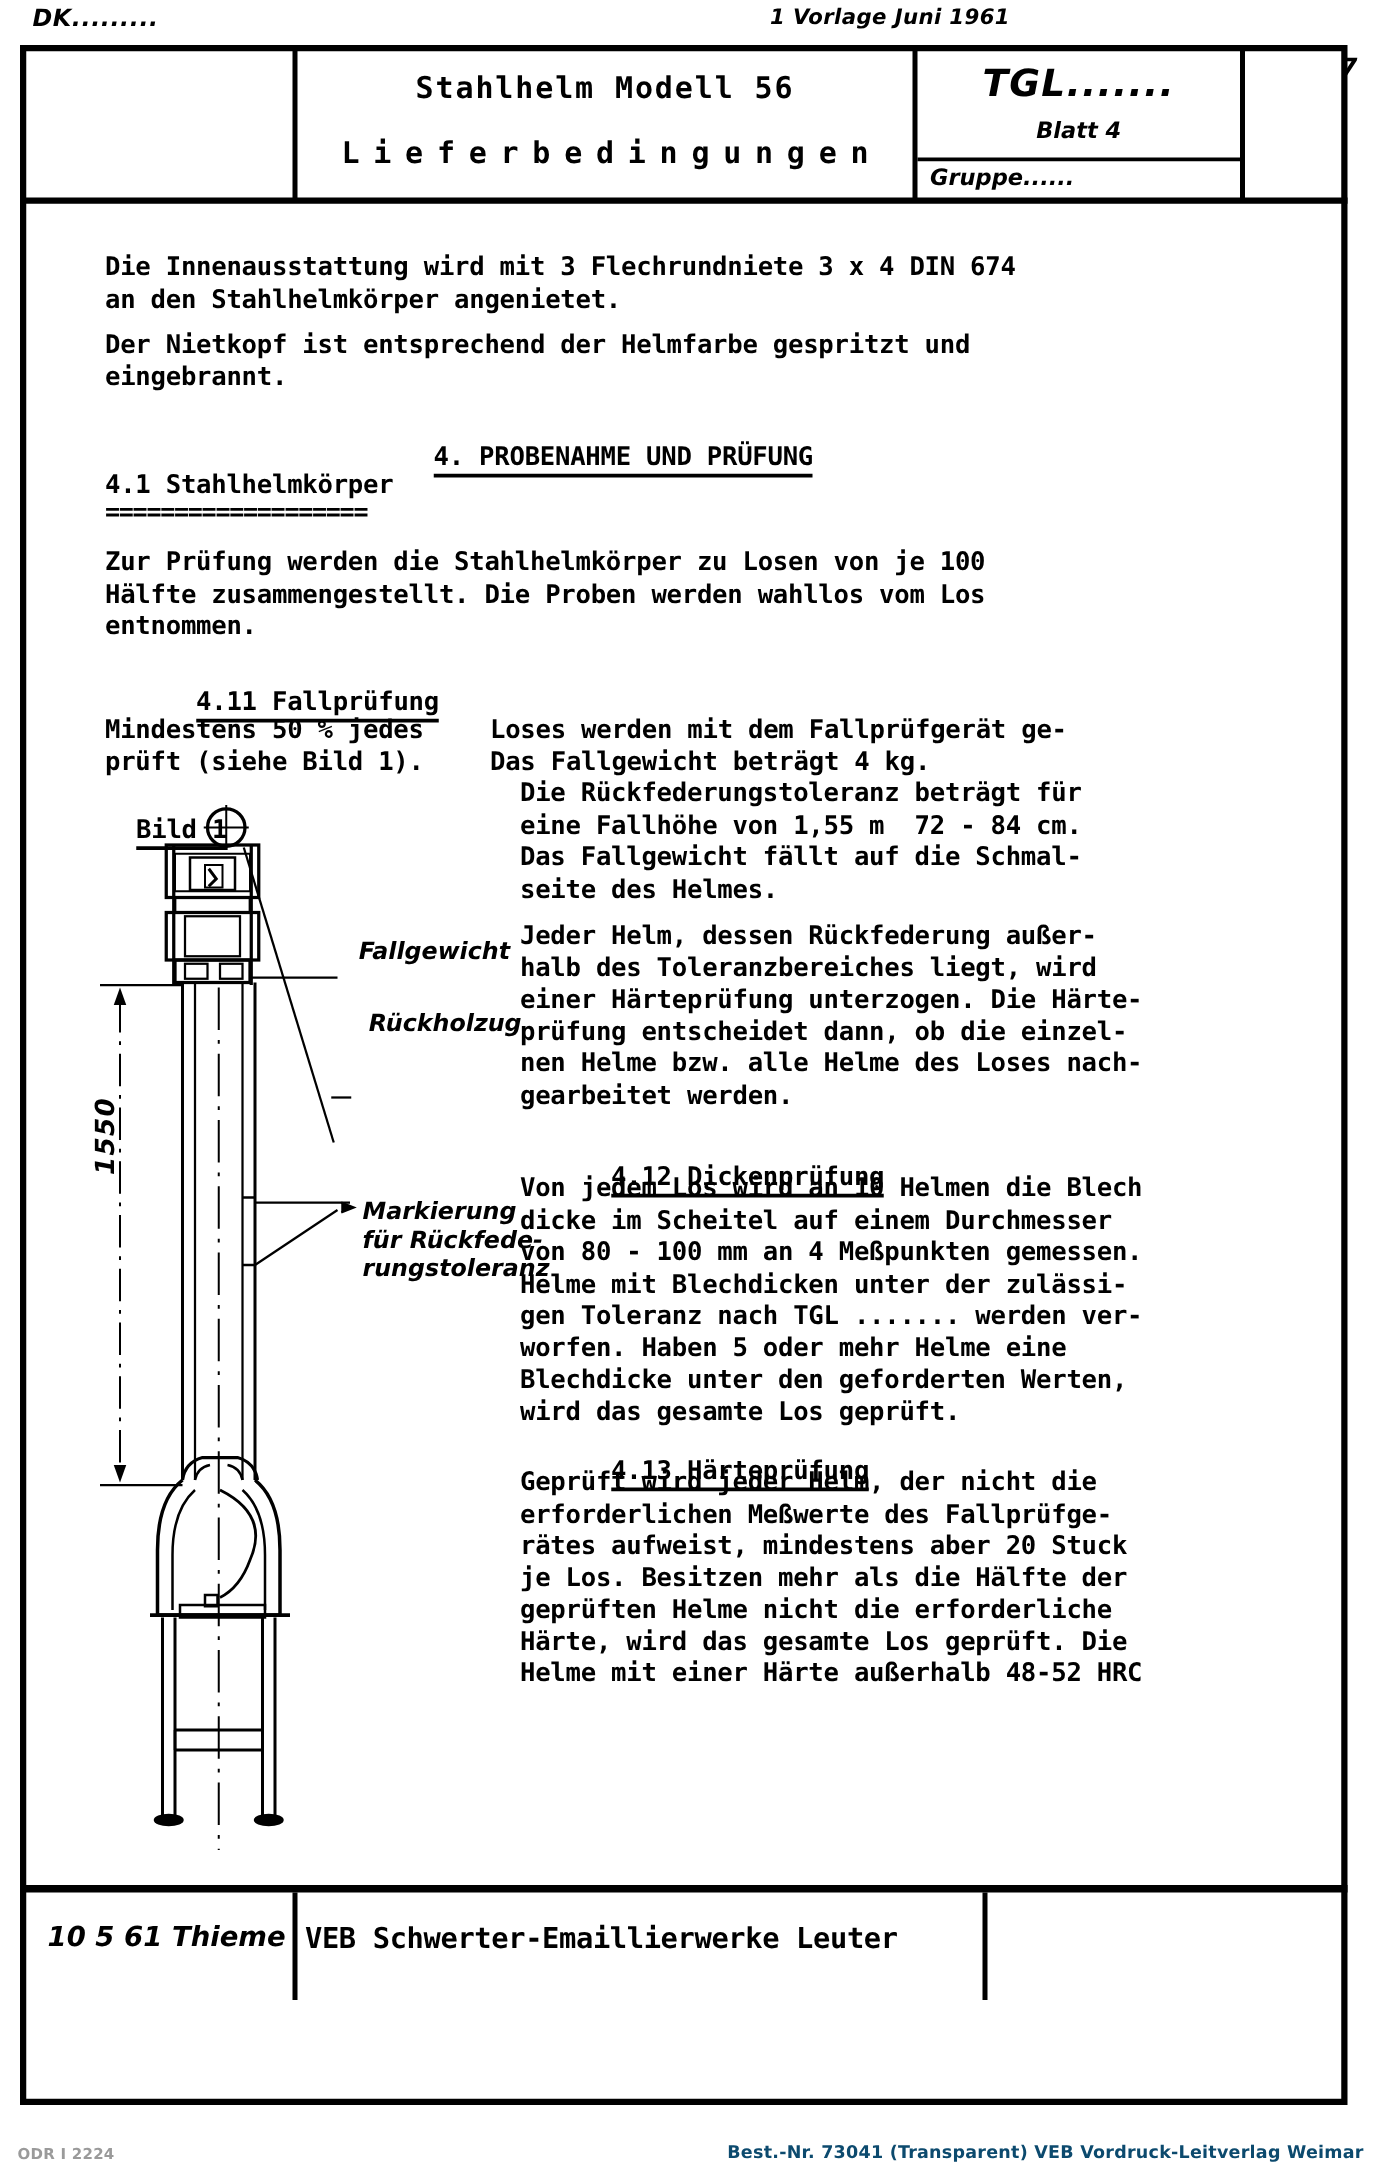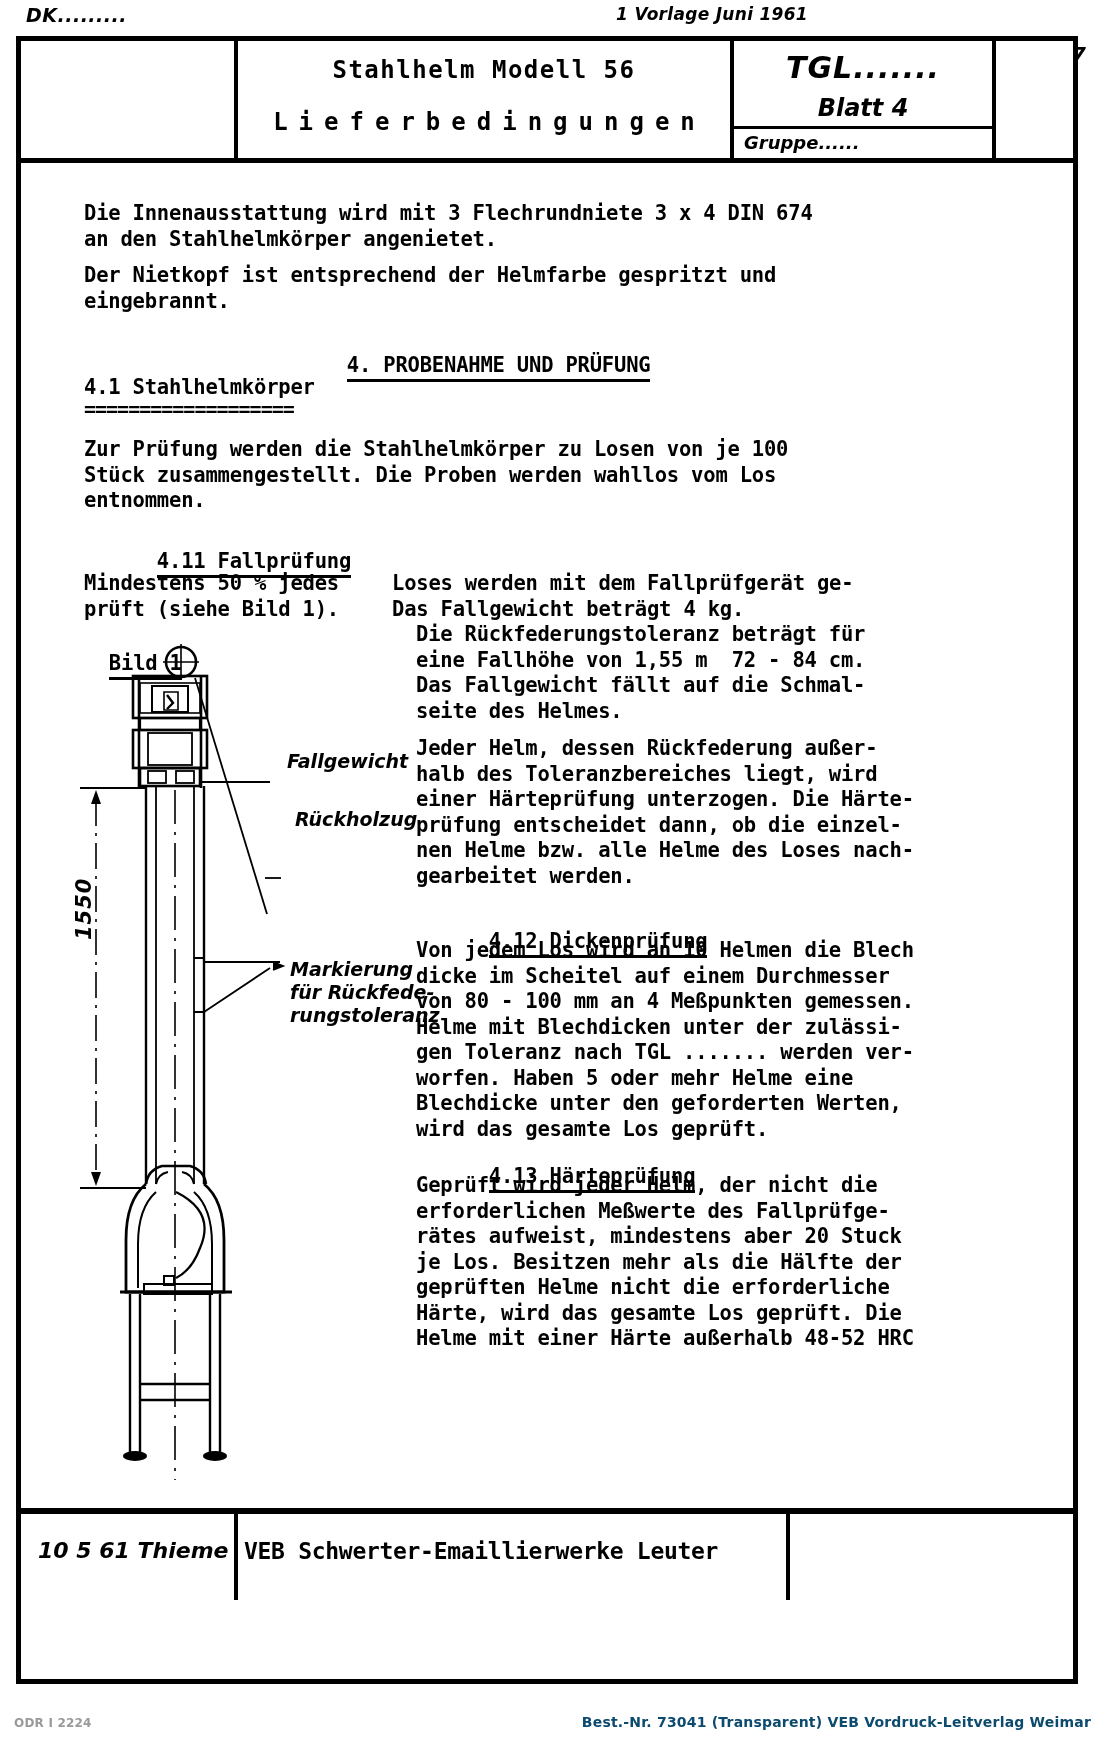--- a/index.html
+++ b/index.html
@@ -33,21 +33,21 @@
   .t-model{position:absolute;left:0;right:0;top:20px;text-align:center;
       font-family:"DejaVu Sans Mono","Liberation Mono",monospace;
       font-weight:bold;font-size:24px;letter-spacing:1.5px;}
   .t-lief{position:absolute;left:0;right:0;top:72px;text-align:center;
       font-family:"DejaVu Sans Mono","Liberation Mono",monospace;
       font-weight:bold;font-size:24px;letter-spacing:11px;text-indent:11px;}
   .t-tgl{position:absolute;left:0;right:0;top:14px;text-align:center;
       font-family:"DejaVu Sans","Liberation Sans",sans-serif;font-style:italic;font-weight:bold;
       font-size:30px;letter-spacing:1px;}
   .t-blatt{position:absolute;left:0;right:0;top:58px;text-align:center;
-      font-family:"DejaVu Sans","Liberation Sans",sans-serif;font-style:italic;font-weight:bold;font-size:24px;}
+      font-family:"DejaVu Sans","Liberation Sans",sans-serif;font-style:italic;font-weight:bold;font-size:18px;}
   .t-gruppe{position:absolute;left:10px;top:96px;
       font-family:"DejaVu Sans","Liberation Sans",sans-serif;font-style:italic;font-weight:bold;font-size:18px;}
   .corner-mark{position:absolute;right:-8px;top:6px;
       font-family:"DejaVu Sans","Liberation Sans",sans-serif;font-style:italic;font-weight:bold;font-size:20px;}
 
   
   .body{position:absolute;left:16px;top:163px;width:1062px;height:1189px;overflow:hidden;}
   .tw{font-family:"DejaVu Sans Mono","Liberation Mono",monospace;
       font-weight:bold;font-size:20.5px;line-height:25.5px;white-space:pre;letter-spacing:-0.2px;}
   .p{position:absolute;}
@@ -117,21 +117,21 @@
 eingebrannt.</div>
 
     <div class="p tw" style="left:258px;top:164px;">
       <span class="u">4. PROBENAHME UND PRÜFUNG</span>
     </div>
 
     <div class="p tw" style="left:68px;top:212px;text-align:center;">4.1 Stahlhelmkörper</div>
     <div class="p tw eqline" style="left:68px;top:234px;">===================</div>
 
     <div class="p tw" style="left:68px;top:274px;">Zur Prüfung werden die Stahlhelmkörper zu Losen von je 100
-Stück zusammengestellt. Die Proben werden wahllos vom Los
+Hälfte zusammengestellt. Die Proben werden wahllos vom Los
 entnommen.</div>
 
     <div class="p tw" style="left:68px;top:360px;">
       <span class="u">4.11 Fallprüfung</span>
     </div>
 
     <div class="p tw" style="left:68px;top:408px;">Mindestens 50 % jedes
 prüft (siehe Bild 1).</div>
 
     <div class="p tw" style="left:20px;top:462px;">

